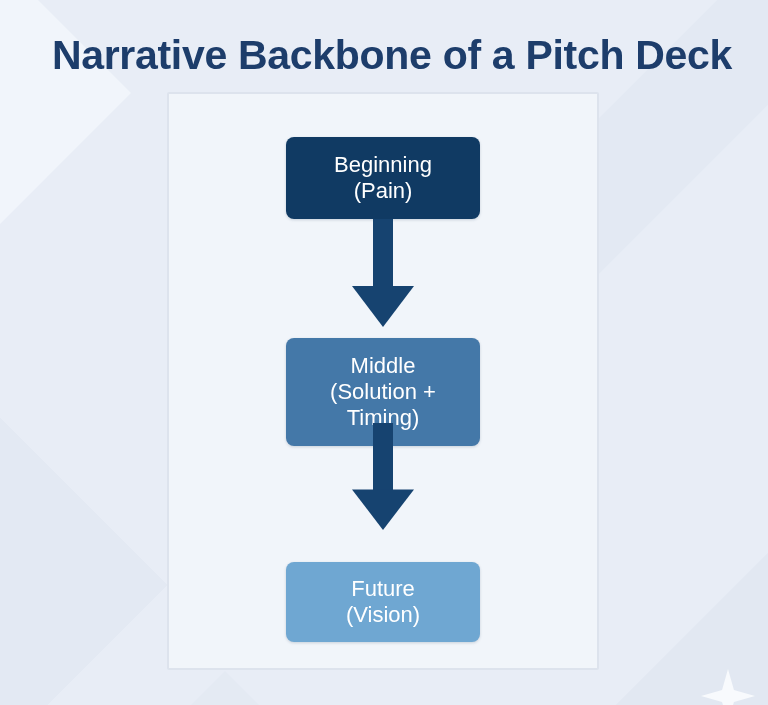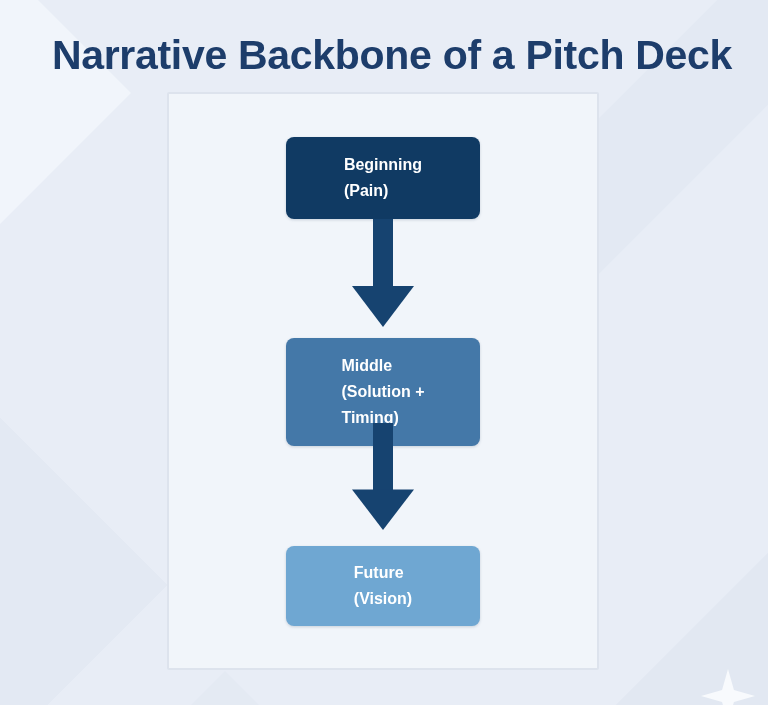--- a/index.html
+++ b/index.html
@@ -37,26 +37,26 @@
     border-radius: 2px;
   }
   .flow-node {
     position: absolute; left: 50%; transform: translateX(-50%);
     width: 194px; border-radius: 8px;
     display: flex; align-items: center; justify-content: center;
     box-shadow: 0 1px 3px rgba(18, 44, 78, 0.18);
   }
   .node-label {
     color: var(--box-text, #ffffff);
-    font-size: 16px; font-weight: 700; line-height: 26px;
-    text-align: left; white-space: pre-line;
+    font-size: 22px; font-weight: 400; line-height: 26px;
+    text-align: center; white-space: pre-line;
   }
   .node-0 { top: 43px;  height: 82px; }
   .node-1 { top: 244px; height: 108px; }
-  .node-2 { top: 452px; height: 80px; }
+  .node-2 { top: 468px; height: 80px; }
   .connector {
     position: absolute; left: 50%; transform: translateX(-50%);
     width: 64px; height: 108px;
     color: var(--connector-color, #164370);
   }
   .connector-0 { top: 125px; }
   .connector-1 { top: 329px; height: 107px; }
   .connector svg { display: block; width: 100%; height: 100%; }
 </style>
 </head>

